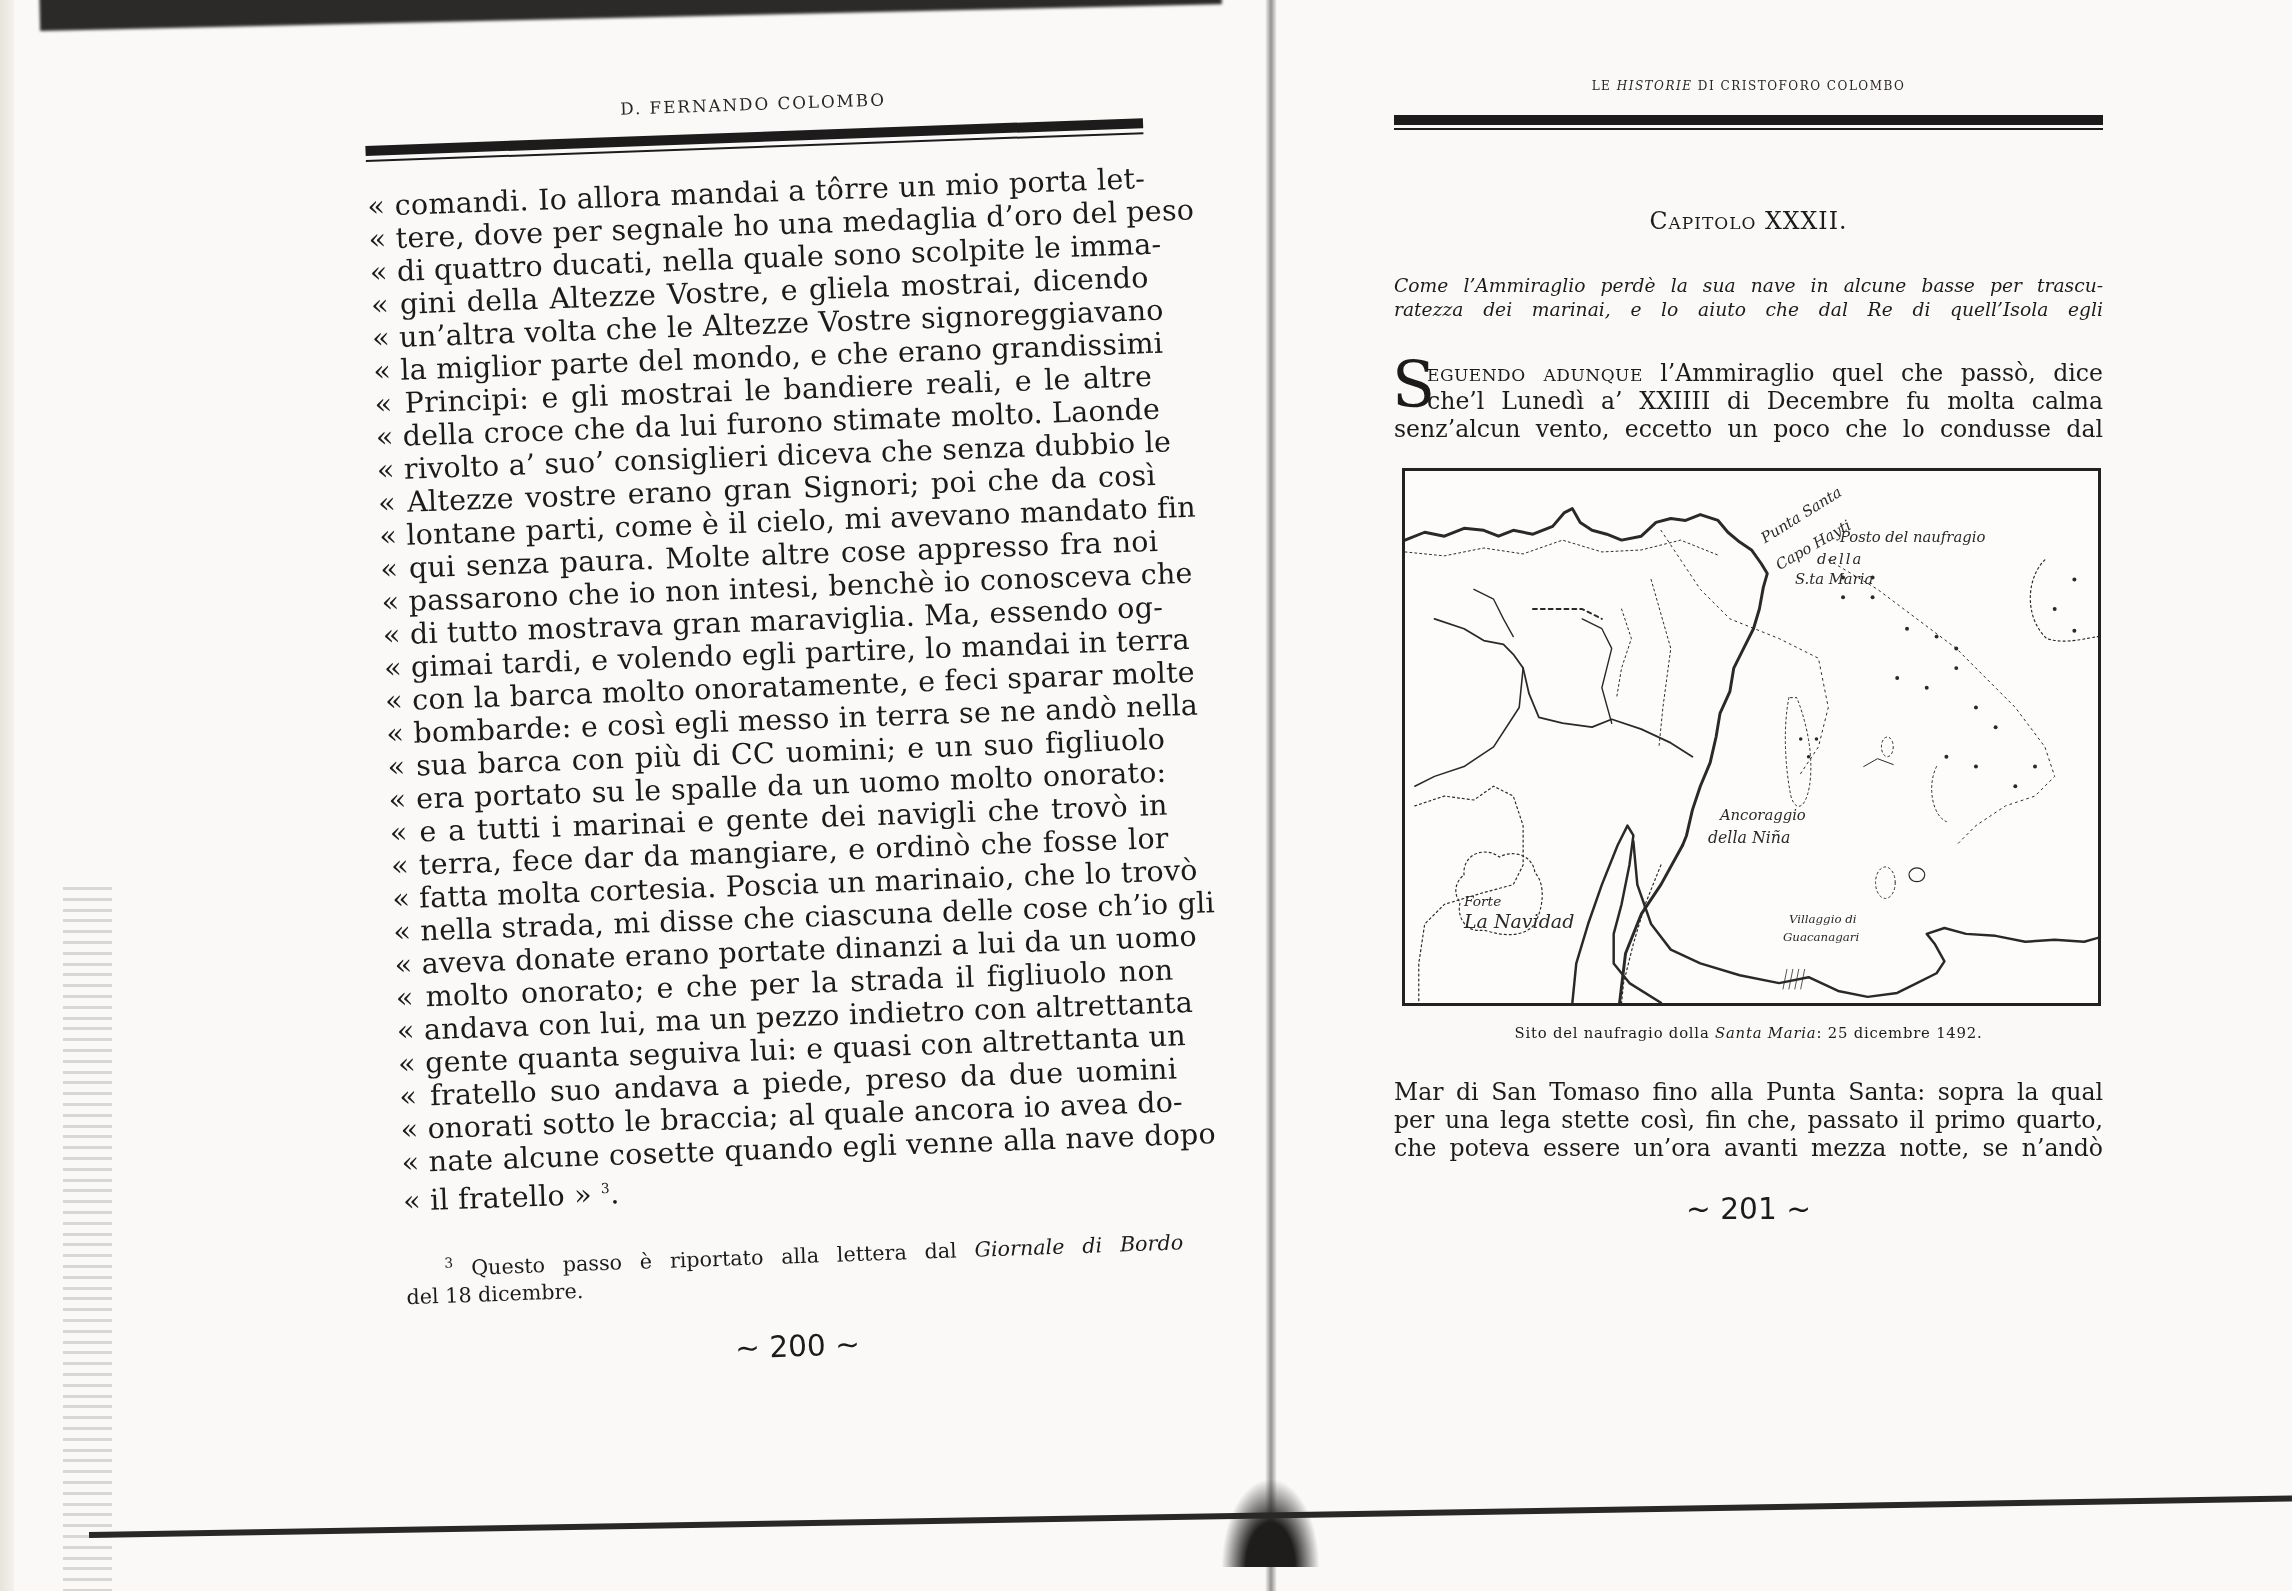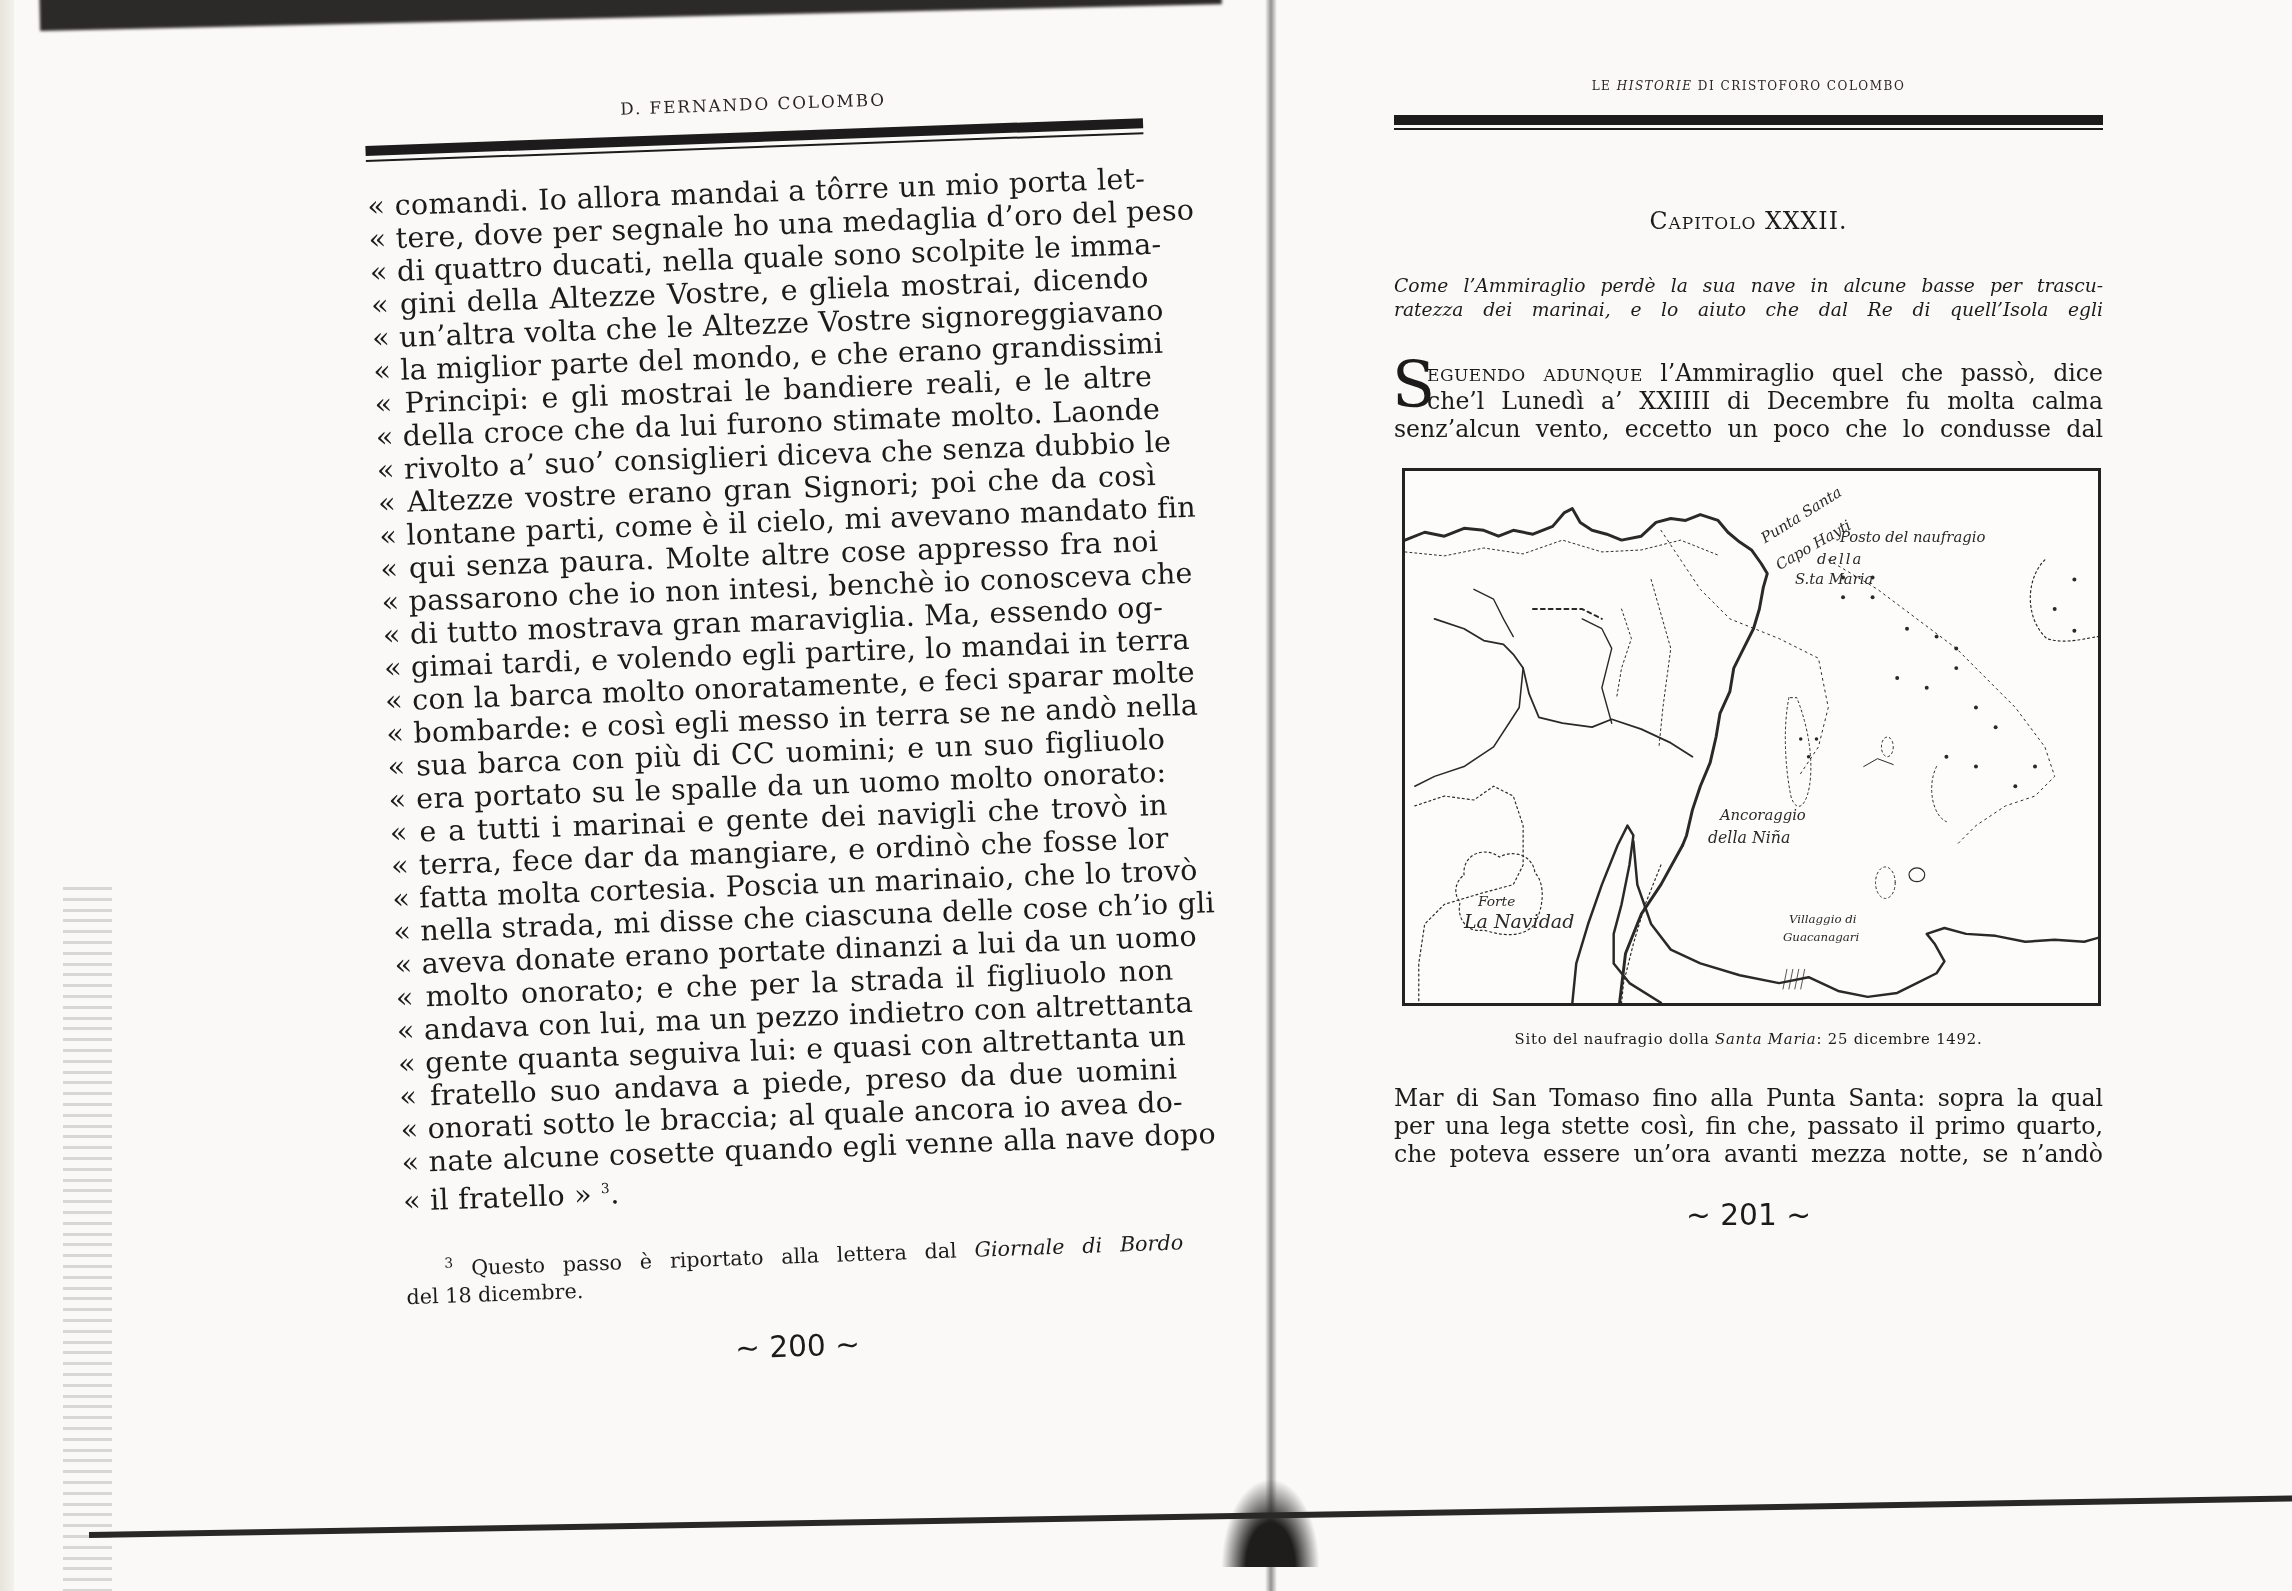--- a/index.html
+++ b/index.html
@@ -92,21 +92,21 @@
 
   .map-figure {
     margin-top:25.6px; margin-left:7.9px; width:693px; height:532px;
     border:3px solid #222; position:relative; background:#fdfcfa;
   }
   .map-figure svg { position:absolute; left:0; top:0; }
   .map-label {
     position:absolute; font-family:"DejaVu Serif","Liberation Serif",serif;
     font-style:italic; color:#2a2828; white-space:nowrap;
   }
-  .map-caption { text-align:center; font-size:14.8px; margin-top:24px; letter-spacing:0.8px; }
+  .map-caption { text-align:center; font-size:14.8px; margin-top:18px; letter-spacing:0.8px; }
   .after-map { margin-top:37px; }
   .page-right .page-number { margin-top:30px; }
 </style>
 </head>
 <body>
 
 <div class="left-edge"></div>
 <div class="scan-top-bar"></div>
 <div class="left-edge-speckle"></div>
 <div class="gutter"></div>
@@ -248,21 +248,21 @@
         <circle cx="680" cy="162" r="2"></circle>
       </g>
     </svg>
     <span class="map-label" style="left:350px;top:35px;font-size:14.8px;transform:rotate(-32deg);">Punta Santa</span>
     <span class="map-label" style="left:366px;top:65px;font-size:14.8px;transform:rotate(-30deg);">Capo Hayti</span>
     <span class="map-label" style="left:435px;top:57px;font-size:14.8px;">Posto del naufragio</span>
     <span class="map-label" style="left:412px;top:79px;font-size:14.8px;letter-spacing:2px;">della</span>
     <span class="map-label" style="left:390px;top:99px;font-size:14.8px;">S.ta Maria</span>
     <span class="map-label" style="left:315px;top:335px;font-size:14.8px;">Ancoraggio</span>
     <span class="map-label" style="left:303px;top:357px;font-size:15.8px;">della Niña</span>
-    <span class="map-label" style="left:73px;top:422px;font-size:13.8px;">Forte</span>
+    <span class="map-label" style="left:59px;top:422px;font-size:13.8px;">Forte</span>
     <span class="map-label" style="left:59px;top:439px;font-size:19px;">La Navidad</span>
     <span class="map-label" style="left:384px;top:441px;font-size:11.8px;">Villaggio di</span>
     <span class="map-label" style="left:378px;top:459px;font-size:11.8px;">Guacanagari</span>
   </div>
   <div class="map-caption"><span>Sito del naufragio dolla </span><em>Santa Maria</em><span>: 25 dicembre 1492.</span></div>
 
   <div class="after-map">
     <span class="r-line">Mar di San Tomaso fino alla Punta Santa: sopra la qual</span>
     <span class="r-line">per una lega stette così, fin che, passato il primo quarto,</span>
     <span class="r-line">che poteva essere un’ora avanti mezza notte, se n’andò</span>

